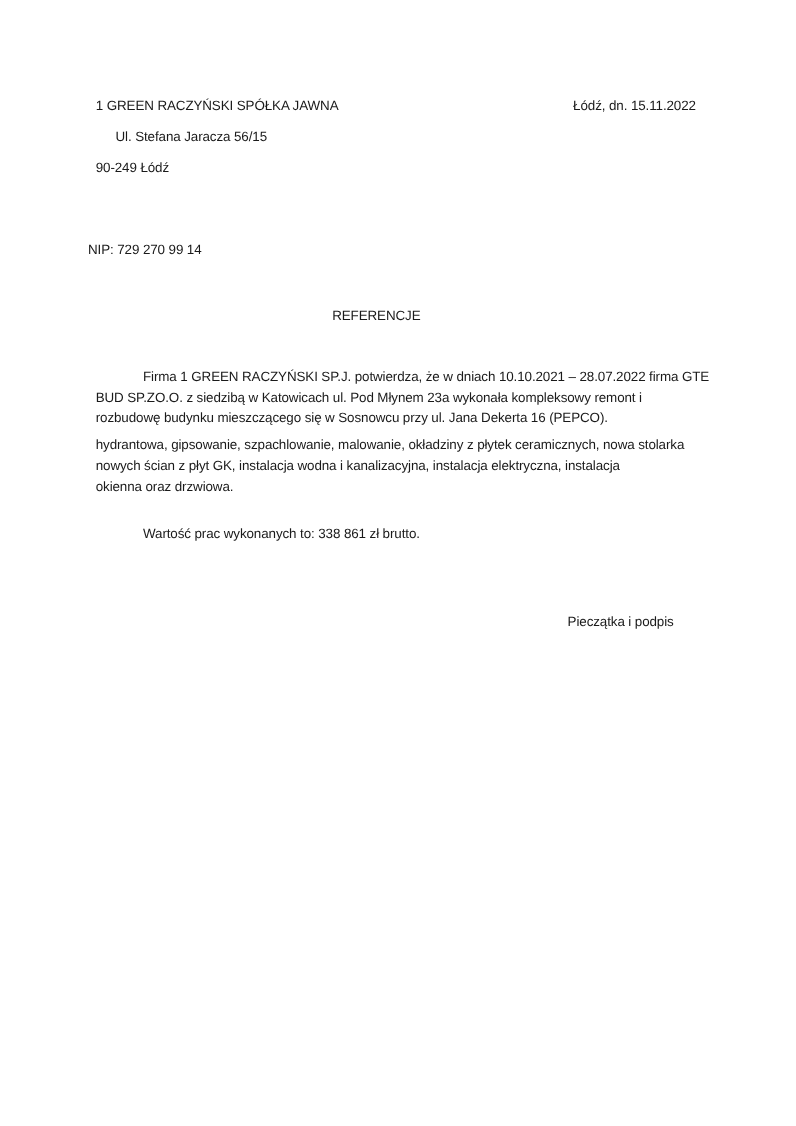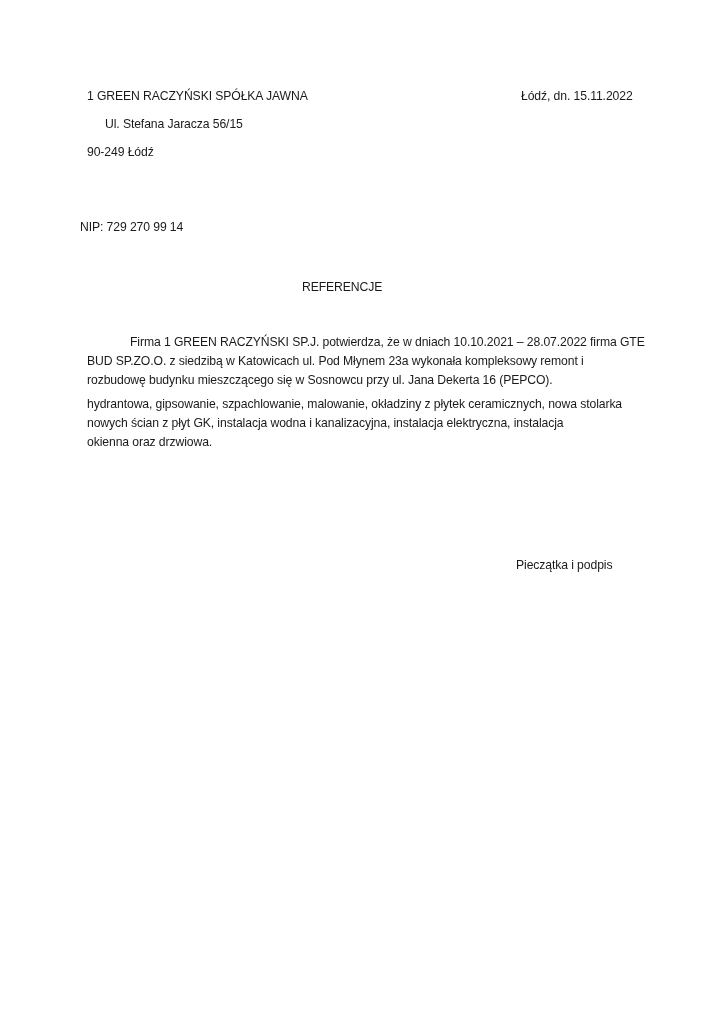--- a/index.html
+++ b/index.html
@@ -30,16 +30,19 @@
     <span class="line">BUD SP.ZO.O. z siedzibą w Katowicach ul. Pod Młynem 23a wykonała kompleksowy remont i</span>
     <span class="line">rozbudowę budynku mieszczącego się w Sosnowcu przy ul. Jana Dekerta 16 (PEPCO).</span>
   </div>
 
   <div class="para" style="top:395px;">
     <span class="line">hydrantowa, gipsowanie, szpachlowanie, malowanie, okładziny z płytek ceramicznych, nowa stolarka</span>
     <span class="line">nowych ścian z płyt GK, instalacja wodna i kanalizacyjna, instalacja elektryczna, instalacja</span>
     <span class="line">okienna oraz drzwiowa.</span>
   </div>
 
+  <div class="para" style="top:476px;">
+    <span class="line indent">Wartość prac wykonanych to: 338 861 zł brutto.</span>
+  </div>
 
   <div class="t" style="left:516px; top:557px;">Pieczątka i podpis</div>
 
 </div>
 
 </body></html>

